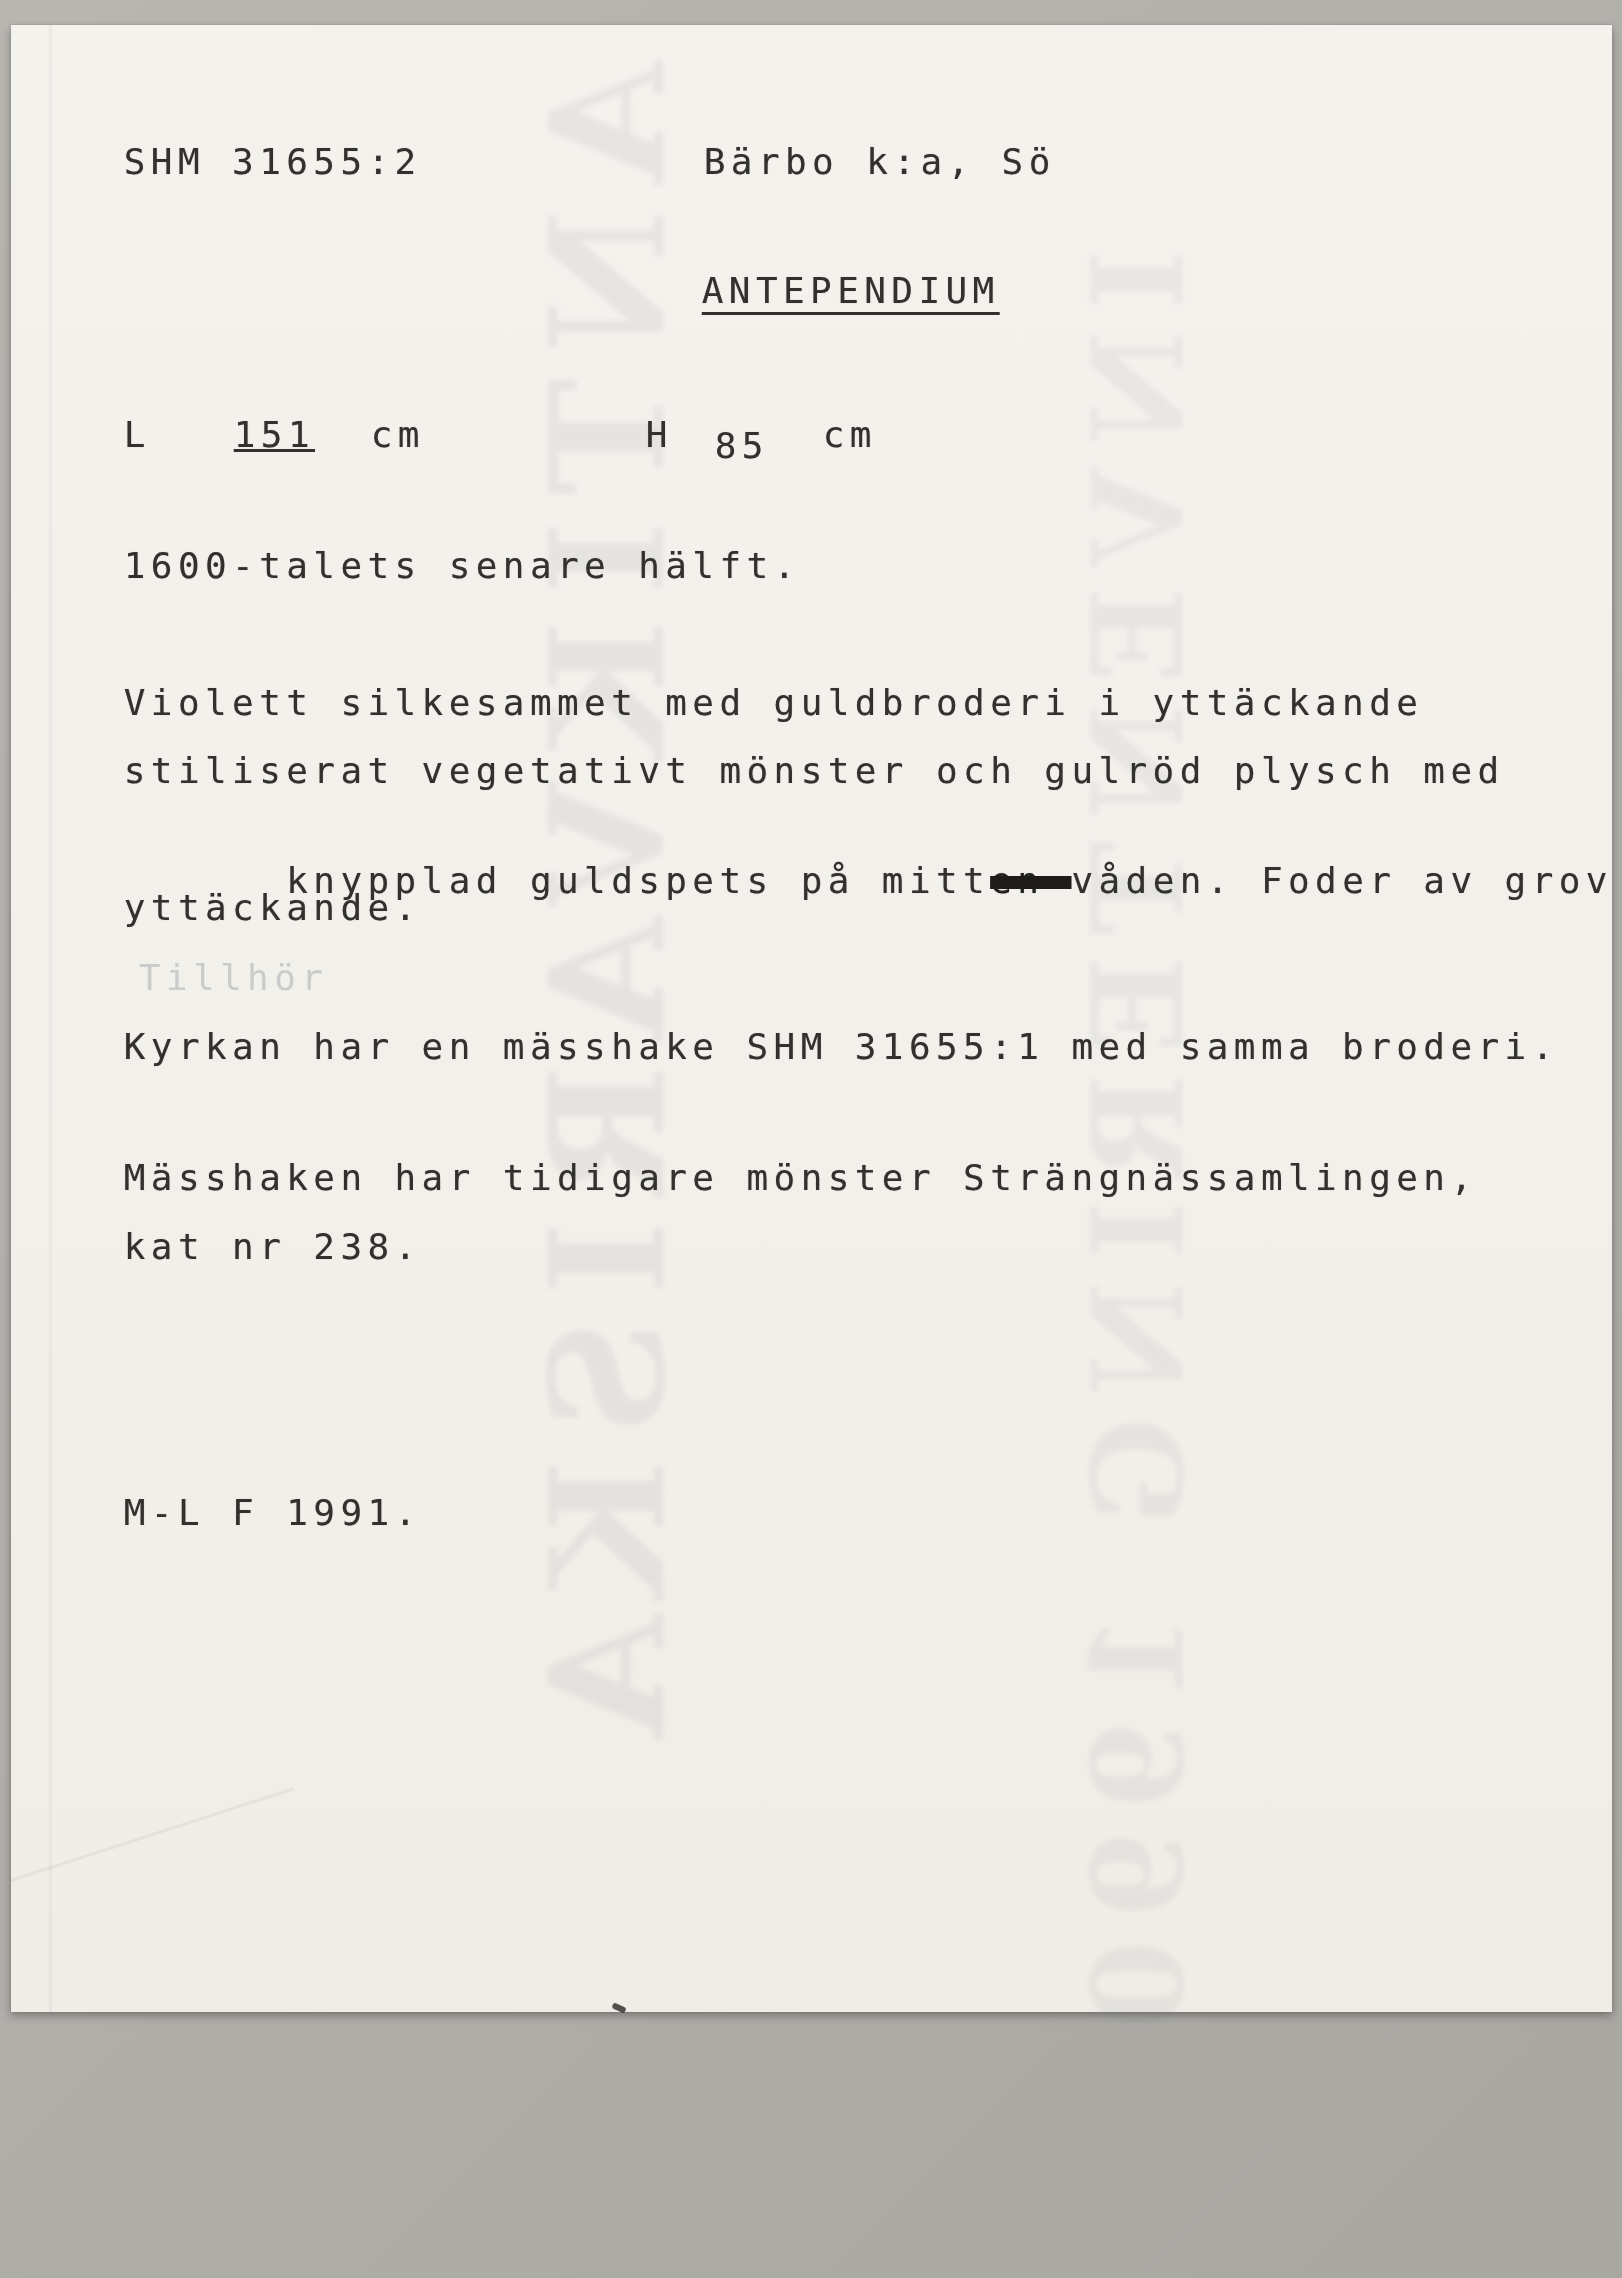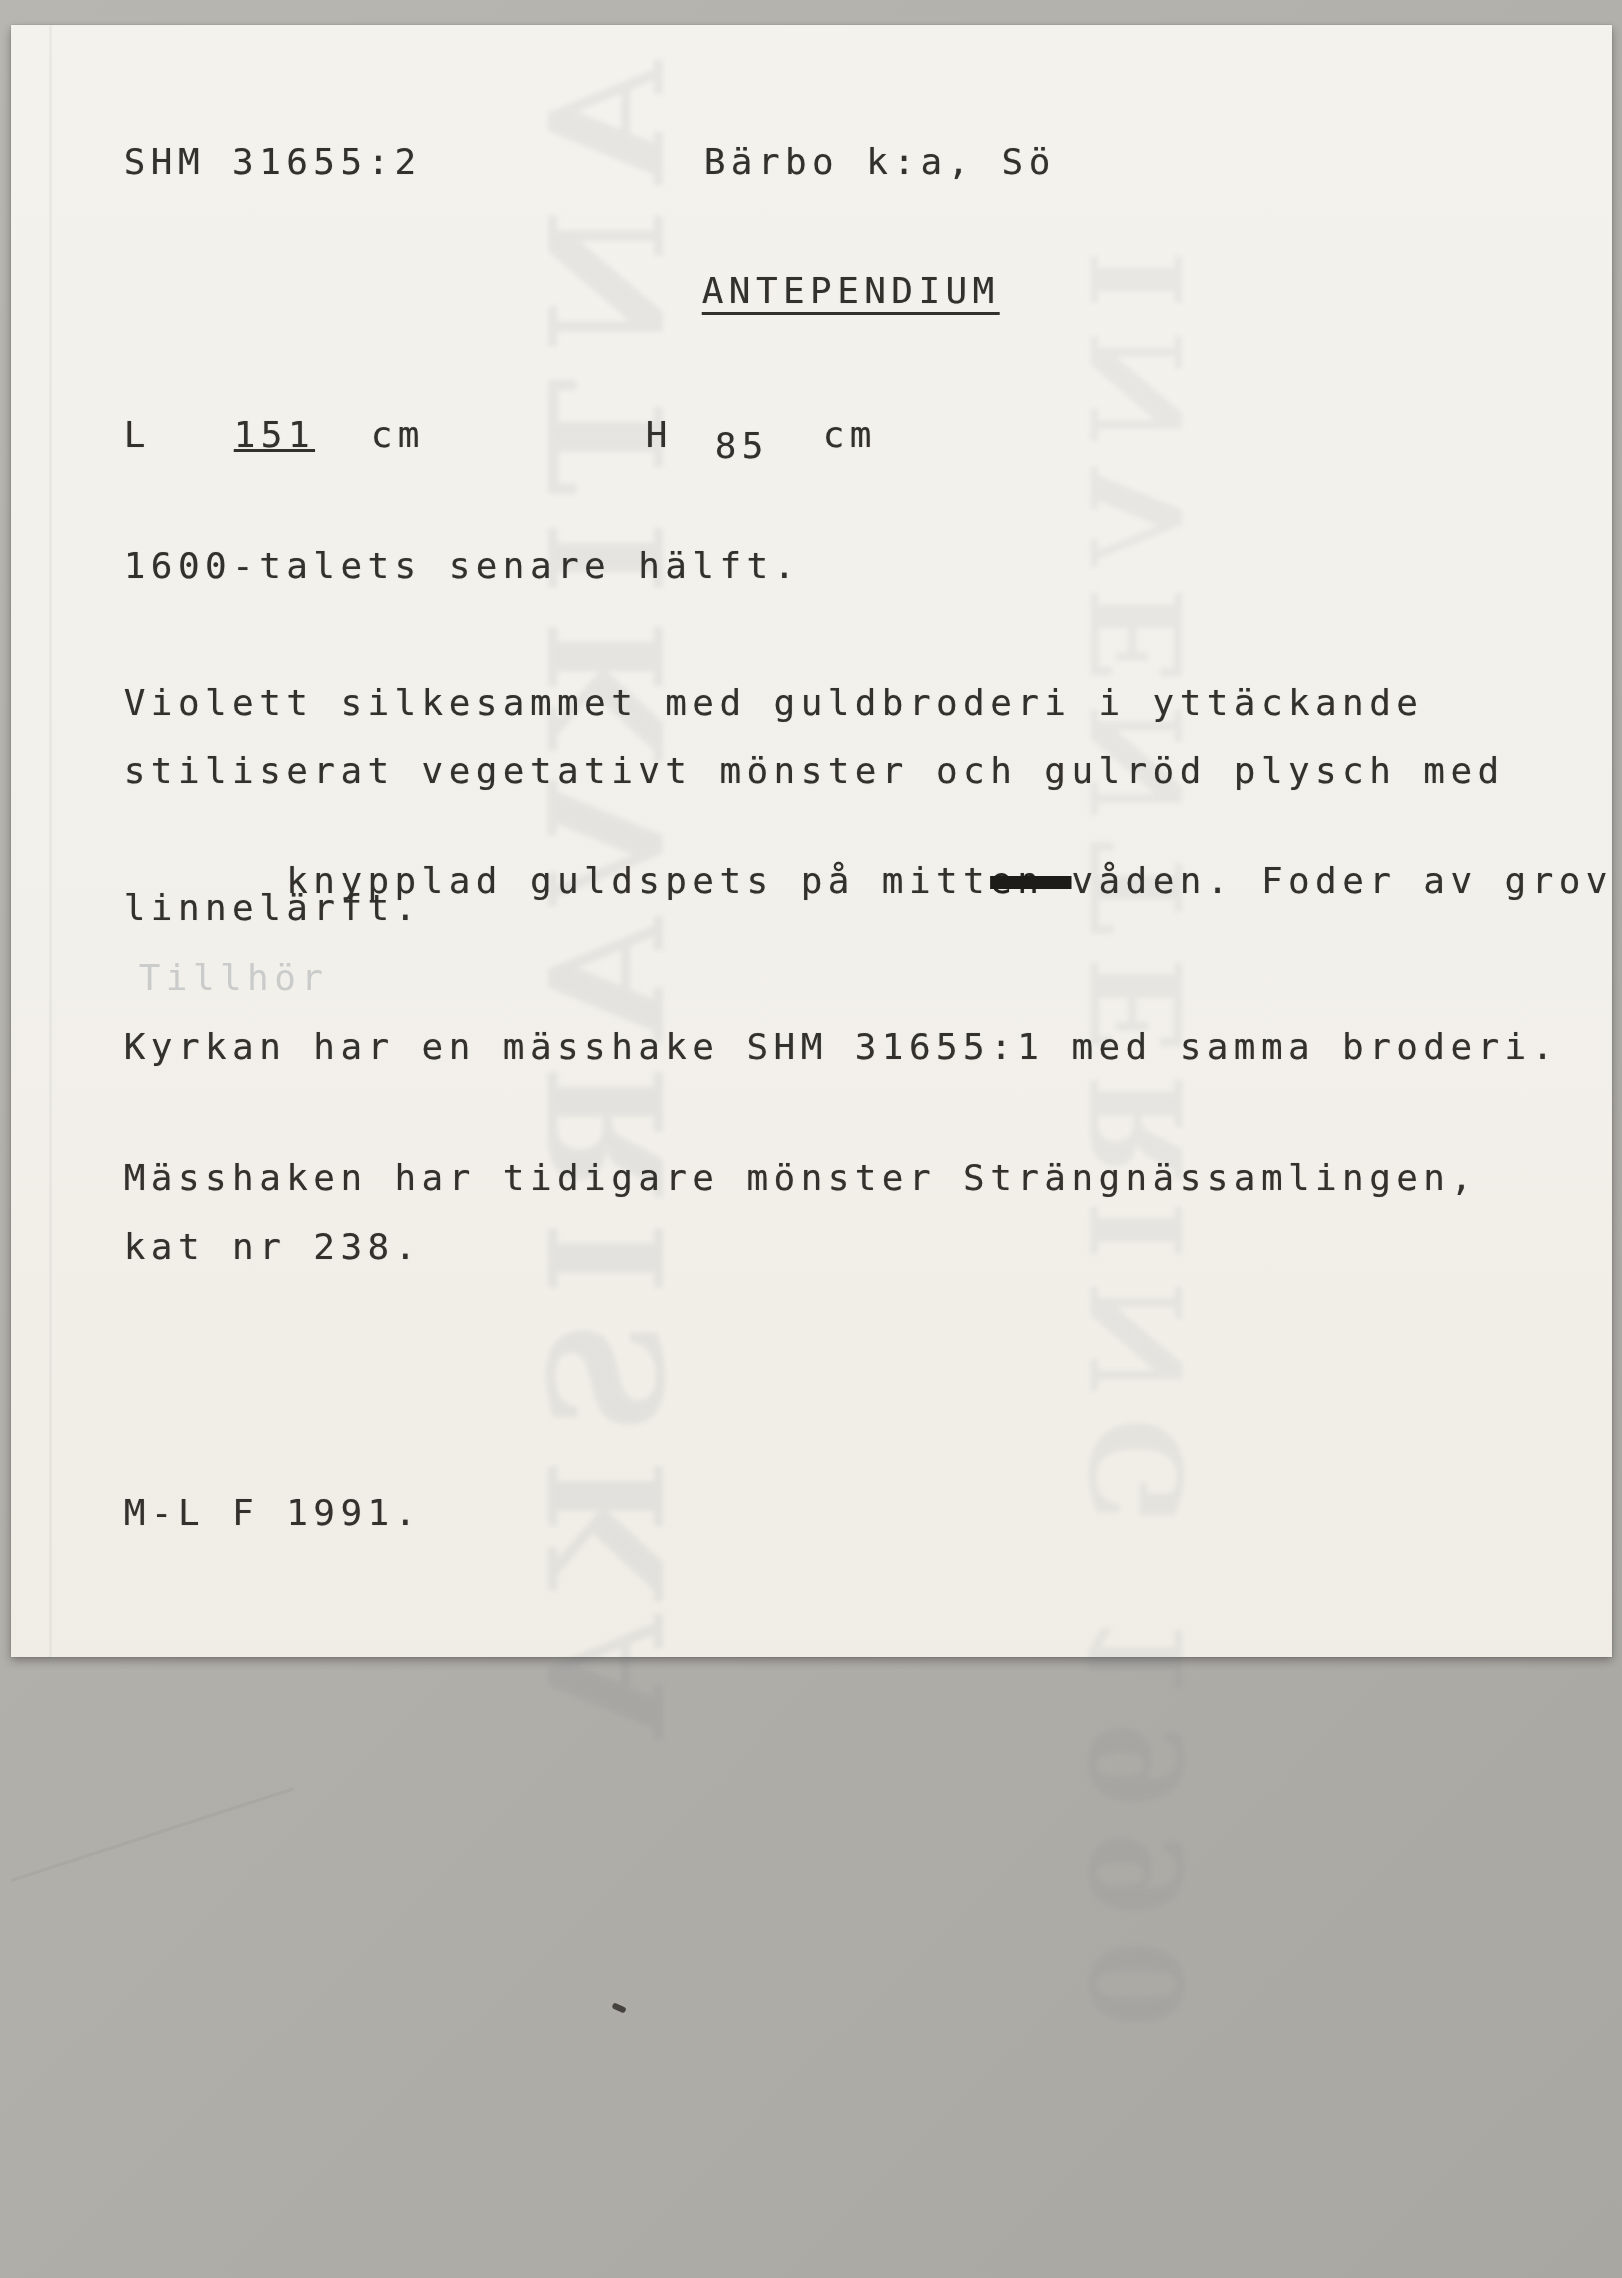--- a/index.html
+++ b/index.html
@@ -11,21 +11,21 @@
     overflow:hidden;
   }
   .scan {
     position:relative;
     width:1623px; height:2278px;
     background:linear-gradient(135deg,#b8b6b1 0%, #b0aea9 55%, #a9a7a2 100%);
   }
   .paper {
     position:absolute;
     left:10.8px; top:25px;
-    width:1601px; height:1632px;
+    width:1601px; height:1987px;
     background:linear-gradient(180deg,#f4f2ed 0%, #f2f0ea 55%, #efede6 100%);
     box-shadow:0 3.6px 9px rgba(0,0,0,0.32), 0 0 1.8px rgba(0,0,0,0.18);
   }
   .crease-left {
     position:absolute; left:38px; top:0;
     width:3.6px; height:100%;
     background:rgba(80,78,72,0.05);
   }
   .crease-bottom {
     position:absolute; left:0; top:1854px;
@@ -123,21 +123,21 @@
     <div class="line" style="left:704px; top:389px;margin-top:11px;">85</div>
     <div class="line" style="left:812px; top:389px;">cm</div>
 
     <div class="line" style="left:113px; top:520px;">1600-talets senare hälft.</div>
 
     <div class="line" style="left:113px; top:657px;">Violett silkesammet med guldbroderi i yttäckande</div>
     <div class="line" style="left:113px; top:725px;">stiliserat vegetativt mönster och gulröd plysch med</div>
     <div class="line" style="left:113px; top:794px;">
       <span>knypplad guldspets på mitt</span><span class="struck">en </span><span>våden. Foder av grov</span>
     </div>
-    <div class="line" style="left:113px; top:862px;">linnelärft.</div>
+    <div class="line" style="left:113px; top:862px;">yttäckande.</div>
 
     <div class="line faint-line" style="left:117px; top:932px;margin-left:11px;">Tillhör</div>
 
     <div class="line" style="left:113px; top:1001px;">Kyrkan har en mässhake SHM 31655:1 med samma broderi.</div>
 
     <div class="line" style="left:113px; top:1132px;">Mässhaken har tidigare mönster Strängnässamlingen,</div>
     <div class="line" style="left:113px; top:1201px;">kat nr 238.</div>
 
 
     <div class="line" style="left:113px; top:1467px;">M-L F 1991.</div>

